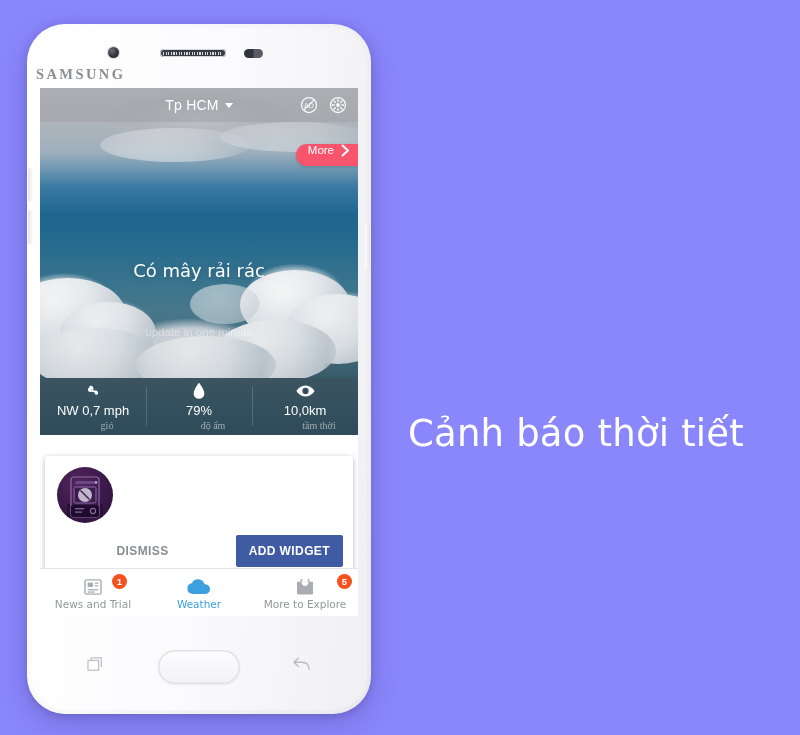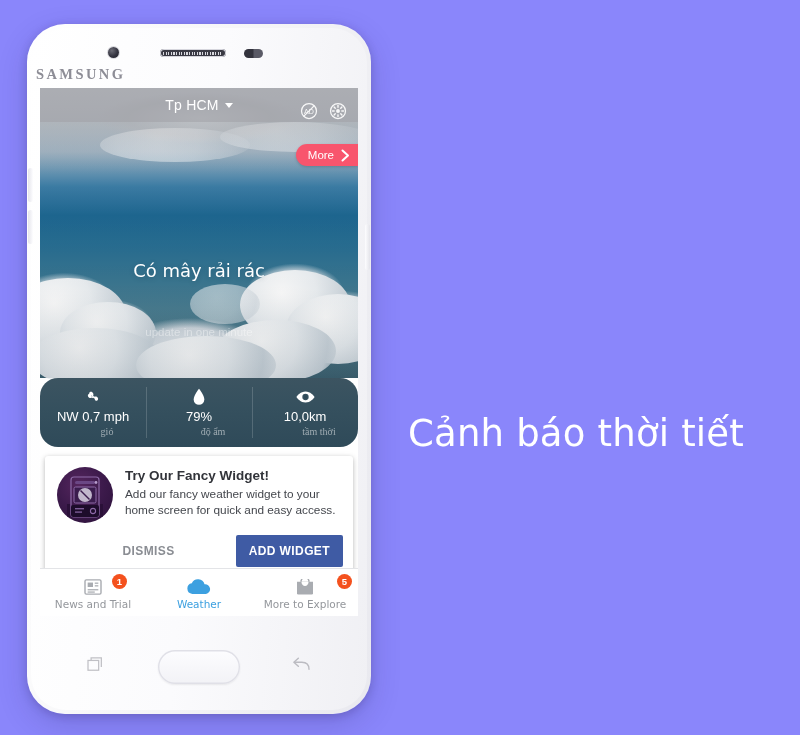--- a/index.html
+++ b/index.html
@@ -138,27 +138,27 @@
   .city {
     color: #fff; font-size: 14px; font-family: "Liberation Sans", sans-serif;
     letter-spacing: .2px;
   }
   .caret {
     display: inline-block; margin-left: 6px;
     border-left: 4.5px solid transparent; border-right: 4.5px solid transparent;
     border-top: 5.5px solid #fff; vertical-align: 2px;
   }
   .topbar-icons { position: absolute; right: 10px; top: 7px; display: flex; gap: 9px; }
-  .tb-ico { width: 20px; height: 20px; opacity: .92; margin-top: 6px; }
+  .tb-ico { width: 20px; height: 20px; opacity: .92; }
 
   
   .more-pill {
     position: absolute; right: 0px; top: 56px;
     height: 22px; padding: 0 8px 0 12px;
-    display: flex; align-items: center; gap: 7px;
+    display: flex; gap: 7px;
     background: #f8556d;
     border-radius: 11px 0 0 11px;
     color: #fff; font-size: 11.5px;
     box-shadow: 0 1px 3px rgba(0,0,0,.18);
   }
   .more-pill svg { display: block; }
 
   .temp {
     position: absolute; top: 92px; left: 0; width: 318px;
     text-align: center;
@@ -176,24 +176,23 @@
   }
   .updated {
     position: absolute; top: 238px; left: 0; width: 318px;
     text-align: center;
     font-size: 11.5px; color: rgba(255,255,255,.40);
     font-family: "Liberation Sans", sans-serif;
   }
 
   
   .stats {
-    position: absolute; left: 0; top: 290px; width: 318px; height: 69px;
+    position: absolute; left: 0; top: 290px; width: 318px; height: 57px;
     display: flex;
     background: linear-gradient(180deg,#3c5461 0%,#35505e 45%,#2f4a59 100%);
-    border-radius: 18px;
   }
   .stat {
     flex: 1; position: relative;
     display: flex; flex-direction: column; align-items: center; justify-content: center;
     gap: 2px;
   }
   .stat + .stat::before {
     content: ""; position: absolute; left: 0; top: 9px; bottom: 9px;
     width: 1px; background: rgba(255,255,255,.17);
   }
@@ -218,21 +217,21 @@
   .card-title {
     font-size: 13.5px; font-weight: bold; color: #32343a;
     font-family: "Liberation Sans", sans-serif; margin-bottom: 3px;
   }
   .card-body {
     font-size: 11.8px; color: #44474d; line-height: 1.38;
     font-family: "Liberation Sans", sans-serif;
   }
   .card-actions {
     position: absolute; right: 10px; bottom: 11px;
-    display: flex; align-items: center; gap: 8px; justify-content: flex-end;
+    display: flex; align-items: center; gap: 14px; justify-content: flex-end;
   }
   .btn-dismiss {
     background: none; border: none; cursor: pointer;
     color: #8a8d93; font-size: 12px; font-weight: bold; letter-spacing: .4px;
     font-family: "Liberation Sans", sans-serif; padding: 7px 6px;
   }
   .btn-add {
     background: #3f5ba4; border: none; cursor: pointer;
     color: #fff; font-size: 12px; font-weight: bold; letter-spacing: .4px;
     font-family: "Liberation Sans", sans-serif;
@@ -392,24 +391,20 @@
               <circle cx="28" cy="28" r="7" fill="#d9d2e3" opacity=".85"></circle>
               <path d="M23.5 23.5 L32.5 32.5" stroke="#3a1c4d" stroke-width="1.4"></path>
               <rect x="14" y="38" width="28" height="12" rx="2" fill="#1d0c2b"></rect>
               <rect x="18" y="41" width="9" height="1.4" fill="#7c5b96"></rect>
               <rect x="18" y="44.4" width="7" height="1.4" fill="#7c5b96"></rect>
               <circle cx="36" cy="44" r="2.6" fill="none" stroke="#8e6aa8" stroke-width="1.1"></circle>
               <rect x="10" y="37" width="3" height="13" fill="#2a1038"></rect>
               <rect x="43" y="37" width="3" height="13" fill="#2a1038"></rect>
             </svg>
           </div>
-          <div class="card-text">
-            <div class="card-title">Try Our Fancy Widget!</div>
-            <div class="card-body">Add our fancy weather widget to your home screen for quick and easy access.</div>
-          </div>
         </div>
         <div class="card-actions">
           <button class="btn-dismiss">DISMISS</button>
           <button class="btn-add">ADD WIDGET</button>
         </div>
       </div>
 
       <div class="nav">
         <div class="nav-item">
           <span class="nav-ico">

